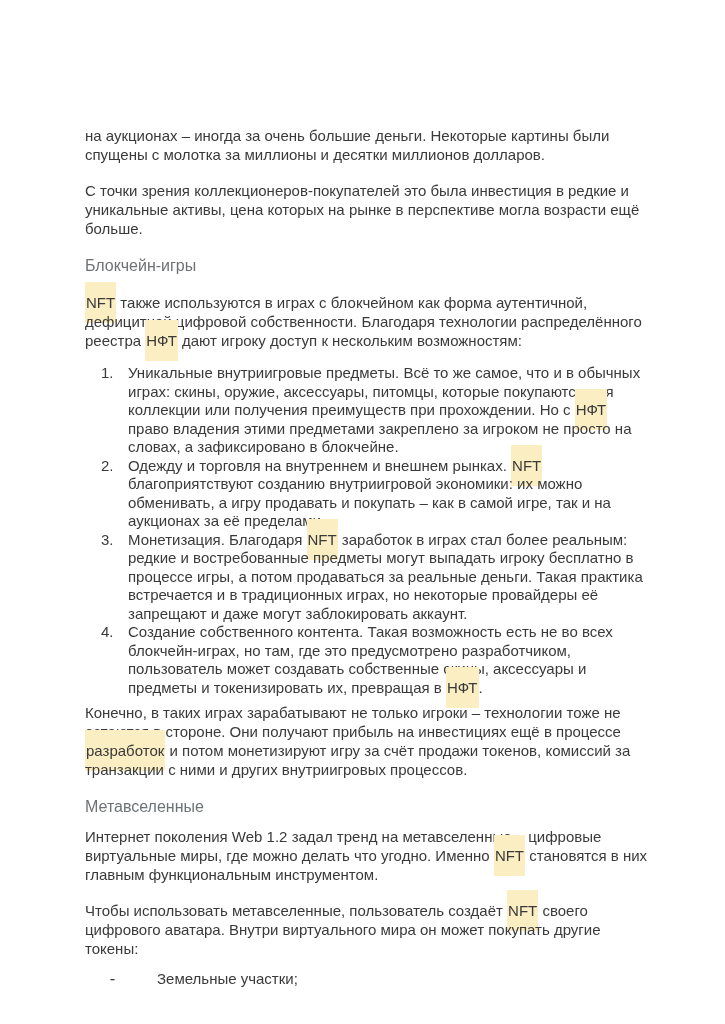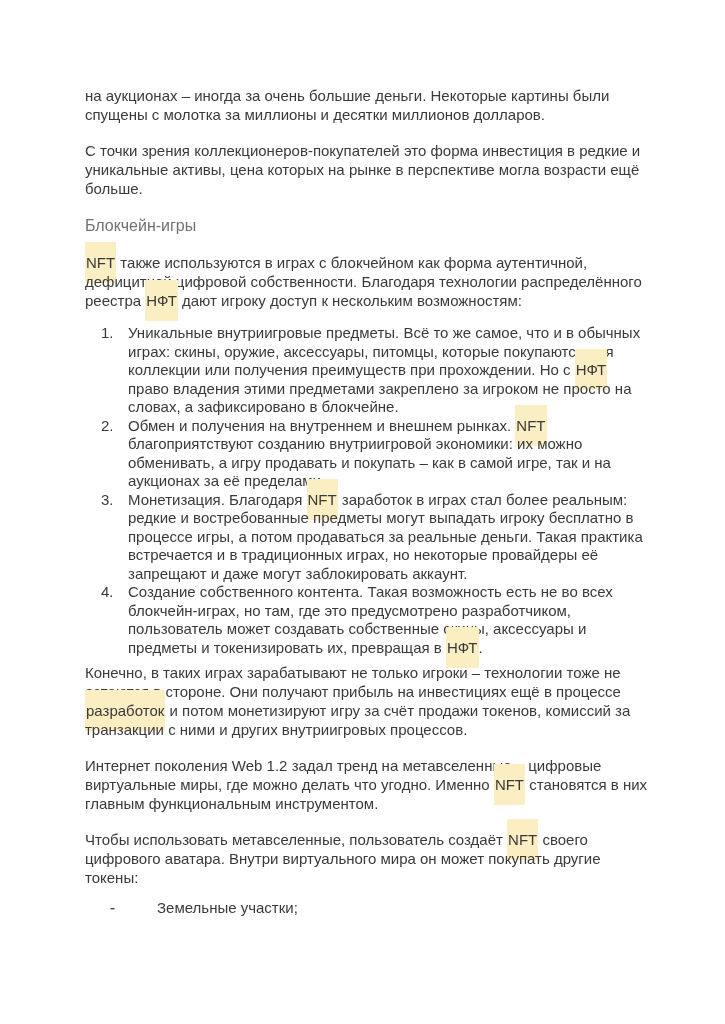--- a/index.html
+++ b/index.html
@@ -14,20 +14,21 @@
     width:725px;height:1024px;
     background:var(--page-background);
     font-family:"Liberation Sans","DejaVu Sans",sans-serif;
     color:var(--body-text);
     overflow:hidden;
   }
   .page{
     width:725px;height:765px;
     padding:86px 75px 0 85px;
     background:var(--page-background);
+    margin-top:40px;
   }
   .para{
     font-size:15px;
     line-height:19px;
     margin:0 0 17px 0;
     letter-spacing:0;
   }
   h2.heading{
     font-size:16px;
     line-height:26px;
@@ -64,40 +65,41 @@
     left:25px;top:0;
   }
 </style>
 </head>
 <body>
 
 <div class="page">
 
   <p class="para"><span>на аукционах – иногда за очень большие деньги. Некоторые картины были спущены с молотка за миллионы и десятки миллионов долларов.</span></p>
 
-  <p class="para"><span>С точки зрения коллекционеров-покупателей это форма инвестиция в редкие и уникальные активы, цена которых на рынке в перспективе могла возрасти ещё больше.</span></p>
+  <p class="para"><span>С точки зрения коллекционеров-покупателей это была инвестиция в редкие и уникальные активы, цена которых на рынке в перспективе могла возрасти ещё больше.</span></p>
 
   <h2 class="heading h-blockchain">Блокчейн-игры</h2>
 
   <p class="para"><span class="hl">NFT</span><span> также используются в играх с блокчейном как форма аутентичной, дефицитной цифровой собственности. Благодаря технологии распределённого реестра </span><span class="hl">НФТ</span><span> дают игроку доступ к нескольким возможностям:</span></p>
 
   <div class="numlist">
 
     <div class="numitem"><span class="num">1.</span><span>Уникальные внутриигровые предметы. Всё то же самое, что и в обычных играх: скины, оружие, аксессуары, питомцы, которые покупаются для коллекции или получения преимуществ при прохождении. Но с </span><span class="hl">НФТ</span><span> право владения этими предметами закреплено за игроком не просто на словах, а зафиксировано в блокчейне.</span></div>
 
-    <div class="numitem"><span class="num">2.</span><span>Обмен и получения на внутреннем и внешнем рынках. </span><span class="hl">NFT</span><span> благоприятствуют созданию внутриигровой экономики: их можно обменивать, а игру продавать и покупать – как в самой игре, так и на аукционах за её пределами.</span></div>
+    <div class="numitem"><span class="num">2.</span><span>Одежду и торговля на внутреннем и внешнем рынках. </span><span class="hl">NFT</span><span> благоприятствуют созданию внутриигровой экономики: их можно обменивать, а игру продавать и покупать – как в самой игре, так и на аукционах за её пределами.</span></div>
 
     <div class="numitem"><span class="num">3.</span><span>Монетизация. Благодаря </span><span class="hl">NFT</span><span> заработок в играх стал более реальным: редкие и востребованные предметы могут выпадать игроку бесплатно в процессе игры, а потом продаваться за реальные деньги. Такая практика встречается и в традиционных играх, но некоторые провайдеры её запрещают и даже могут заблокировать аккаунт.</span></div>
 
     <div class="numitem"><span class="num">4.</span><span>Создание собственного контента. Такая возможность есть не во всех блокчейн-играх, но там, где это предусмотрено разработчиком, пользователь может создавать собственные скины, аксессуары и предметы и токенизировать их, превращая в </span><span class="hl">НФТ</span><span>.</span></div>
 
   </div>
 
   <p class="para"><span>Конечно, в таких играх зарабатывают не только игроки – технологии тоже не остаются в стороне. Они получают прибыль на инвестициях ещё в процессе </span><span class="hl">разработок</span><span> и потом монетизируют игру за счёт продажи токенов, комиссий за транзакции с ними и других внутриигровых процессов.</span></p>
 
+  <h2 class="heading h-meta">Метавселенные</h2>
 
   <p class="para"><span>Интернет поколения Web 1.2 задал тренд на метавселенные – цифровые виртуальные миры, где можно делать что угодно. Именно </span><span class="hl">NFT</span><span> становятся в них главным функциональным инструментом.</span></p>
 
   <p class="para"><span>Чтобы использовать метавселенные, пользователь создаёт </span><span class="hl">NFT</span><span> своего цифрового аватара. Внутри виртуального мира он может покупать другие токены:</span></p>
 
   <div class="dashlist">
 
     <div class="dashitem"><span class="dash">-</span></div>
 
     <div class="dashitem"><span class="dash">-</span><span>Земельные участки;</span></div>

